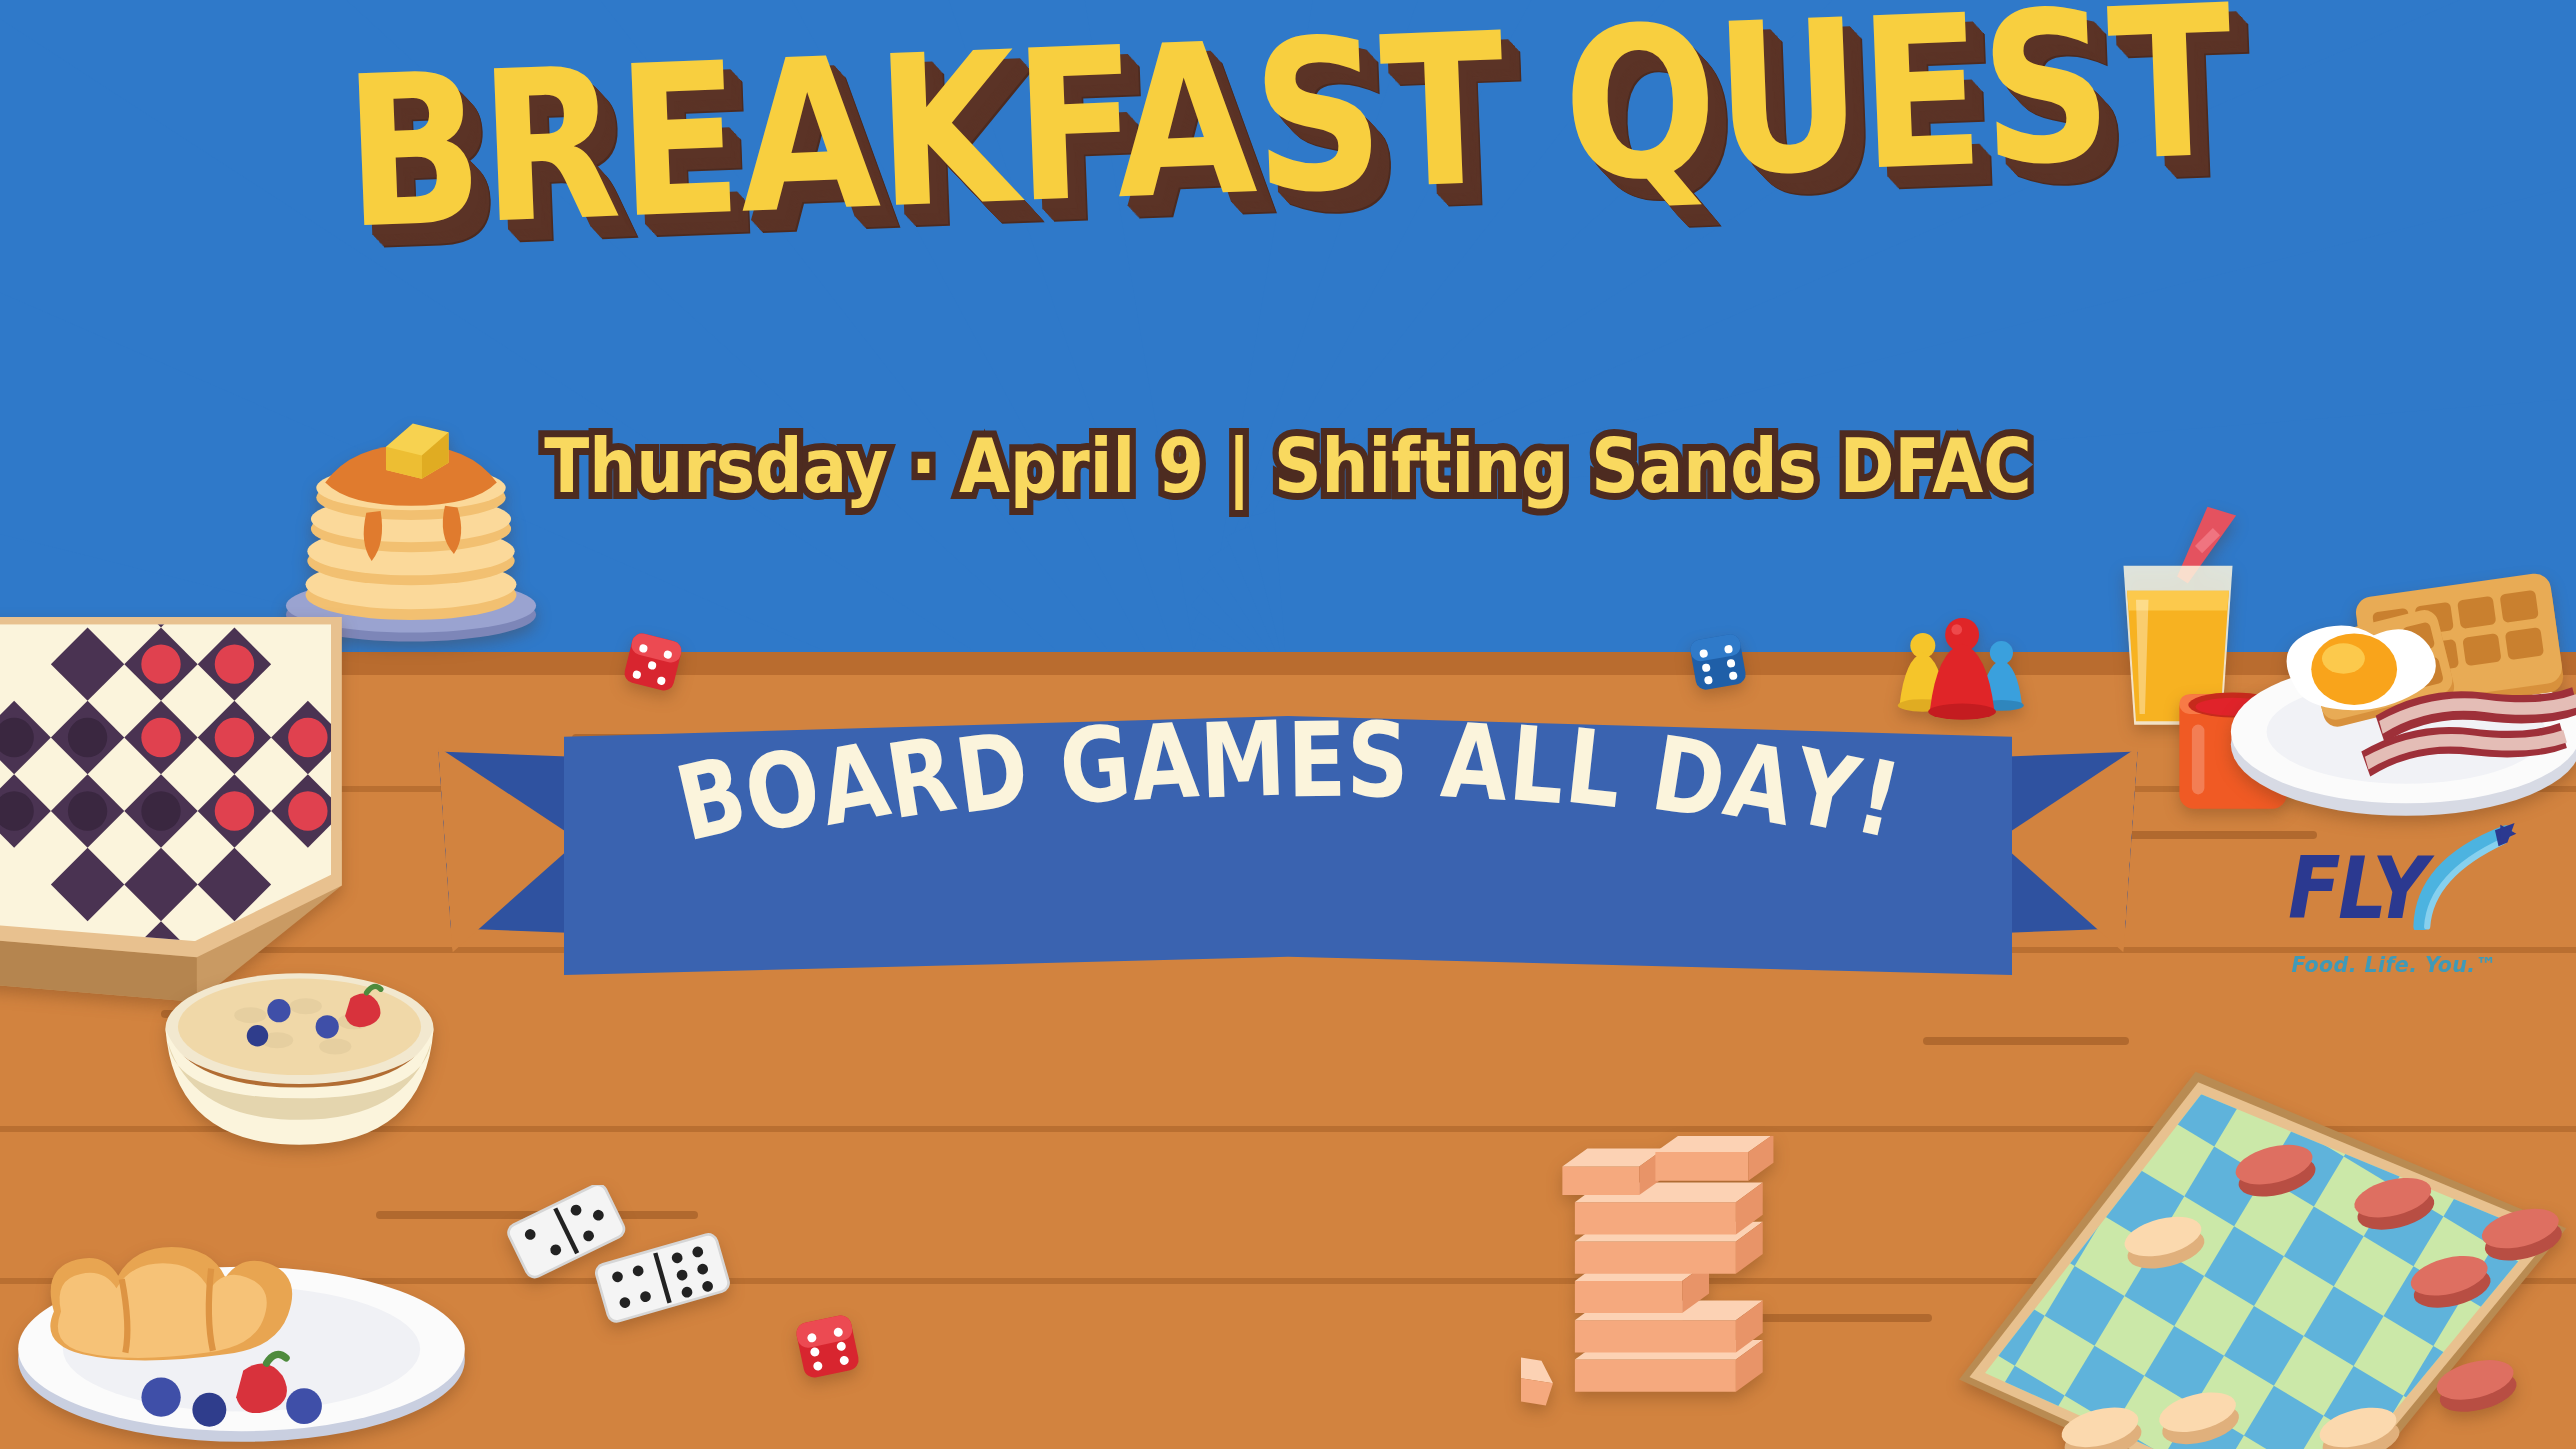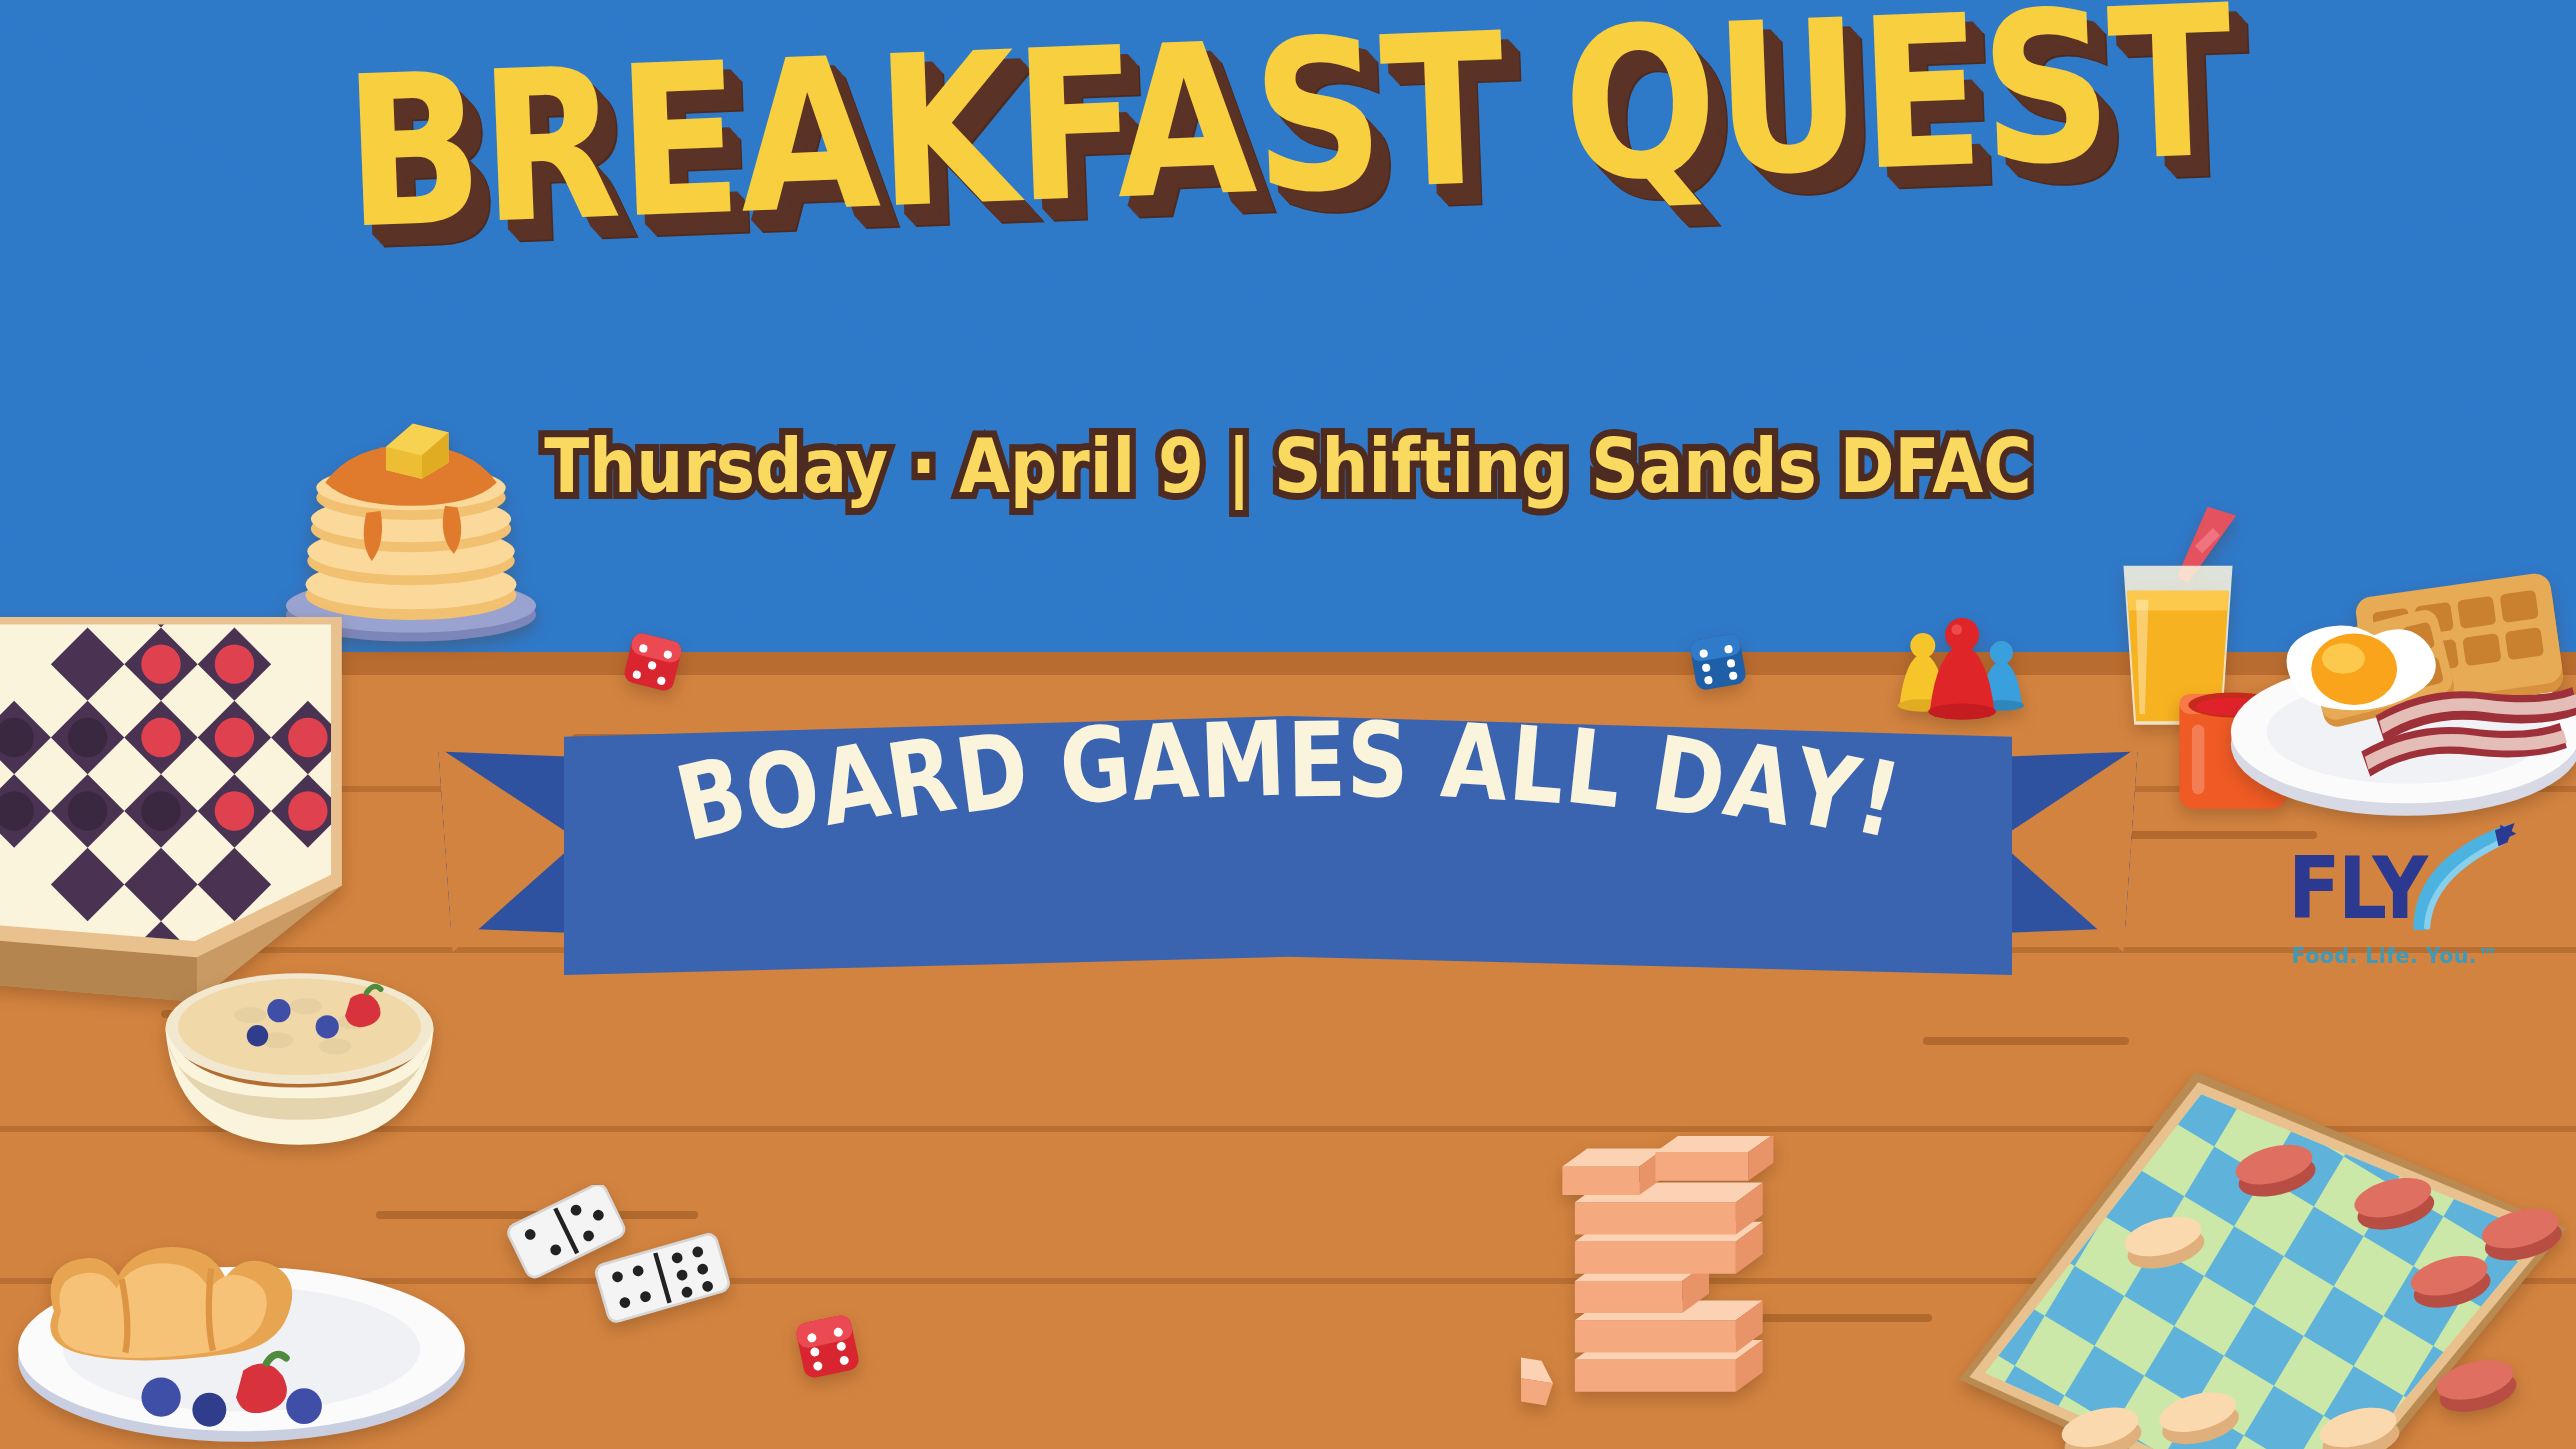--- a/index.html
+++ b/index.html
@@ -133,29 +133,29 @@
     text-align:center;
     font-family:"DejaVu Sans", sans-serif;
     font-style:italic; font-weight:bold;
     font-size:62px; line-height:1.24;
     color:#4d2b20;
     white-space:pre-line;
     transform:scaleX(.93);
   }
 
   
-  .fly { position:absolute; left:2288px; top:839px; width:224px; height:125px; }
+  .fly { position:absolute; left:2288px; top:839px; width:224px; height:125px;font-style:italic; }
   .fly-word {
     position:absolute; left:0; top:5.4px;
     font-family:"DejaVu Sans", sans-serif; font-weight:bold;
     font-size:77px; letter-spacing:-2.7px; color:#2b3990;
     transform:scaleY(1.1);
   }
   .fly-tag {
-    position:absolute; left:3.6px; top:105px;
+    position:absolute; left:3.6px; top:114px;
     font-family:"DejaVu Sans", sans-serif; font-weight:bold;
     font-size:20.6px; color:#3f9ab8; letter-spacing:0.4px;
   }
 
   
   .art { position:absolute; }
   .shadow-soft { filter:drop-shadow(0 7.2px 7.2px rgba(90,50,20,.30)); }
 </style>
 </head>
 <body>

